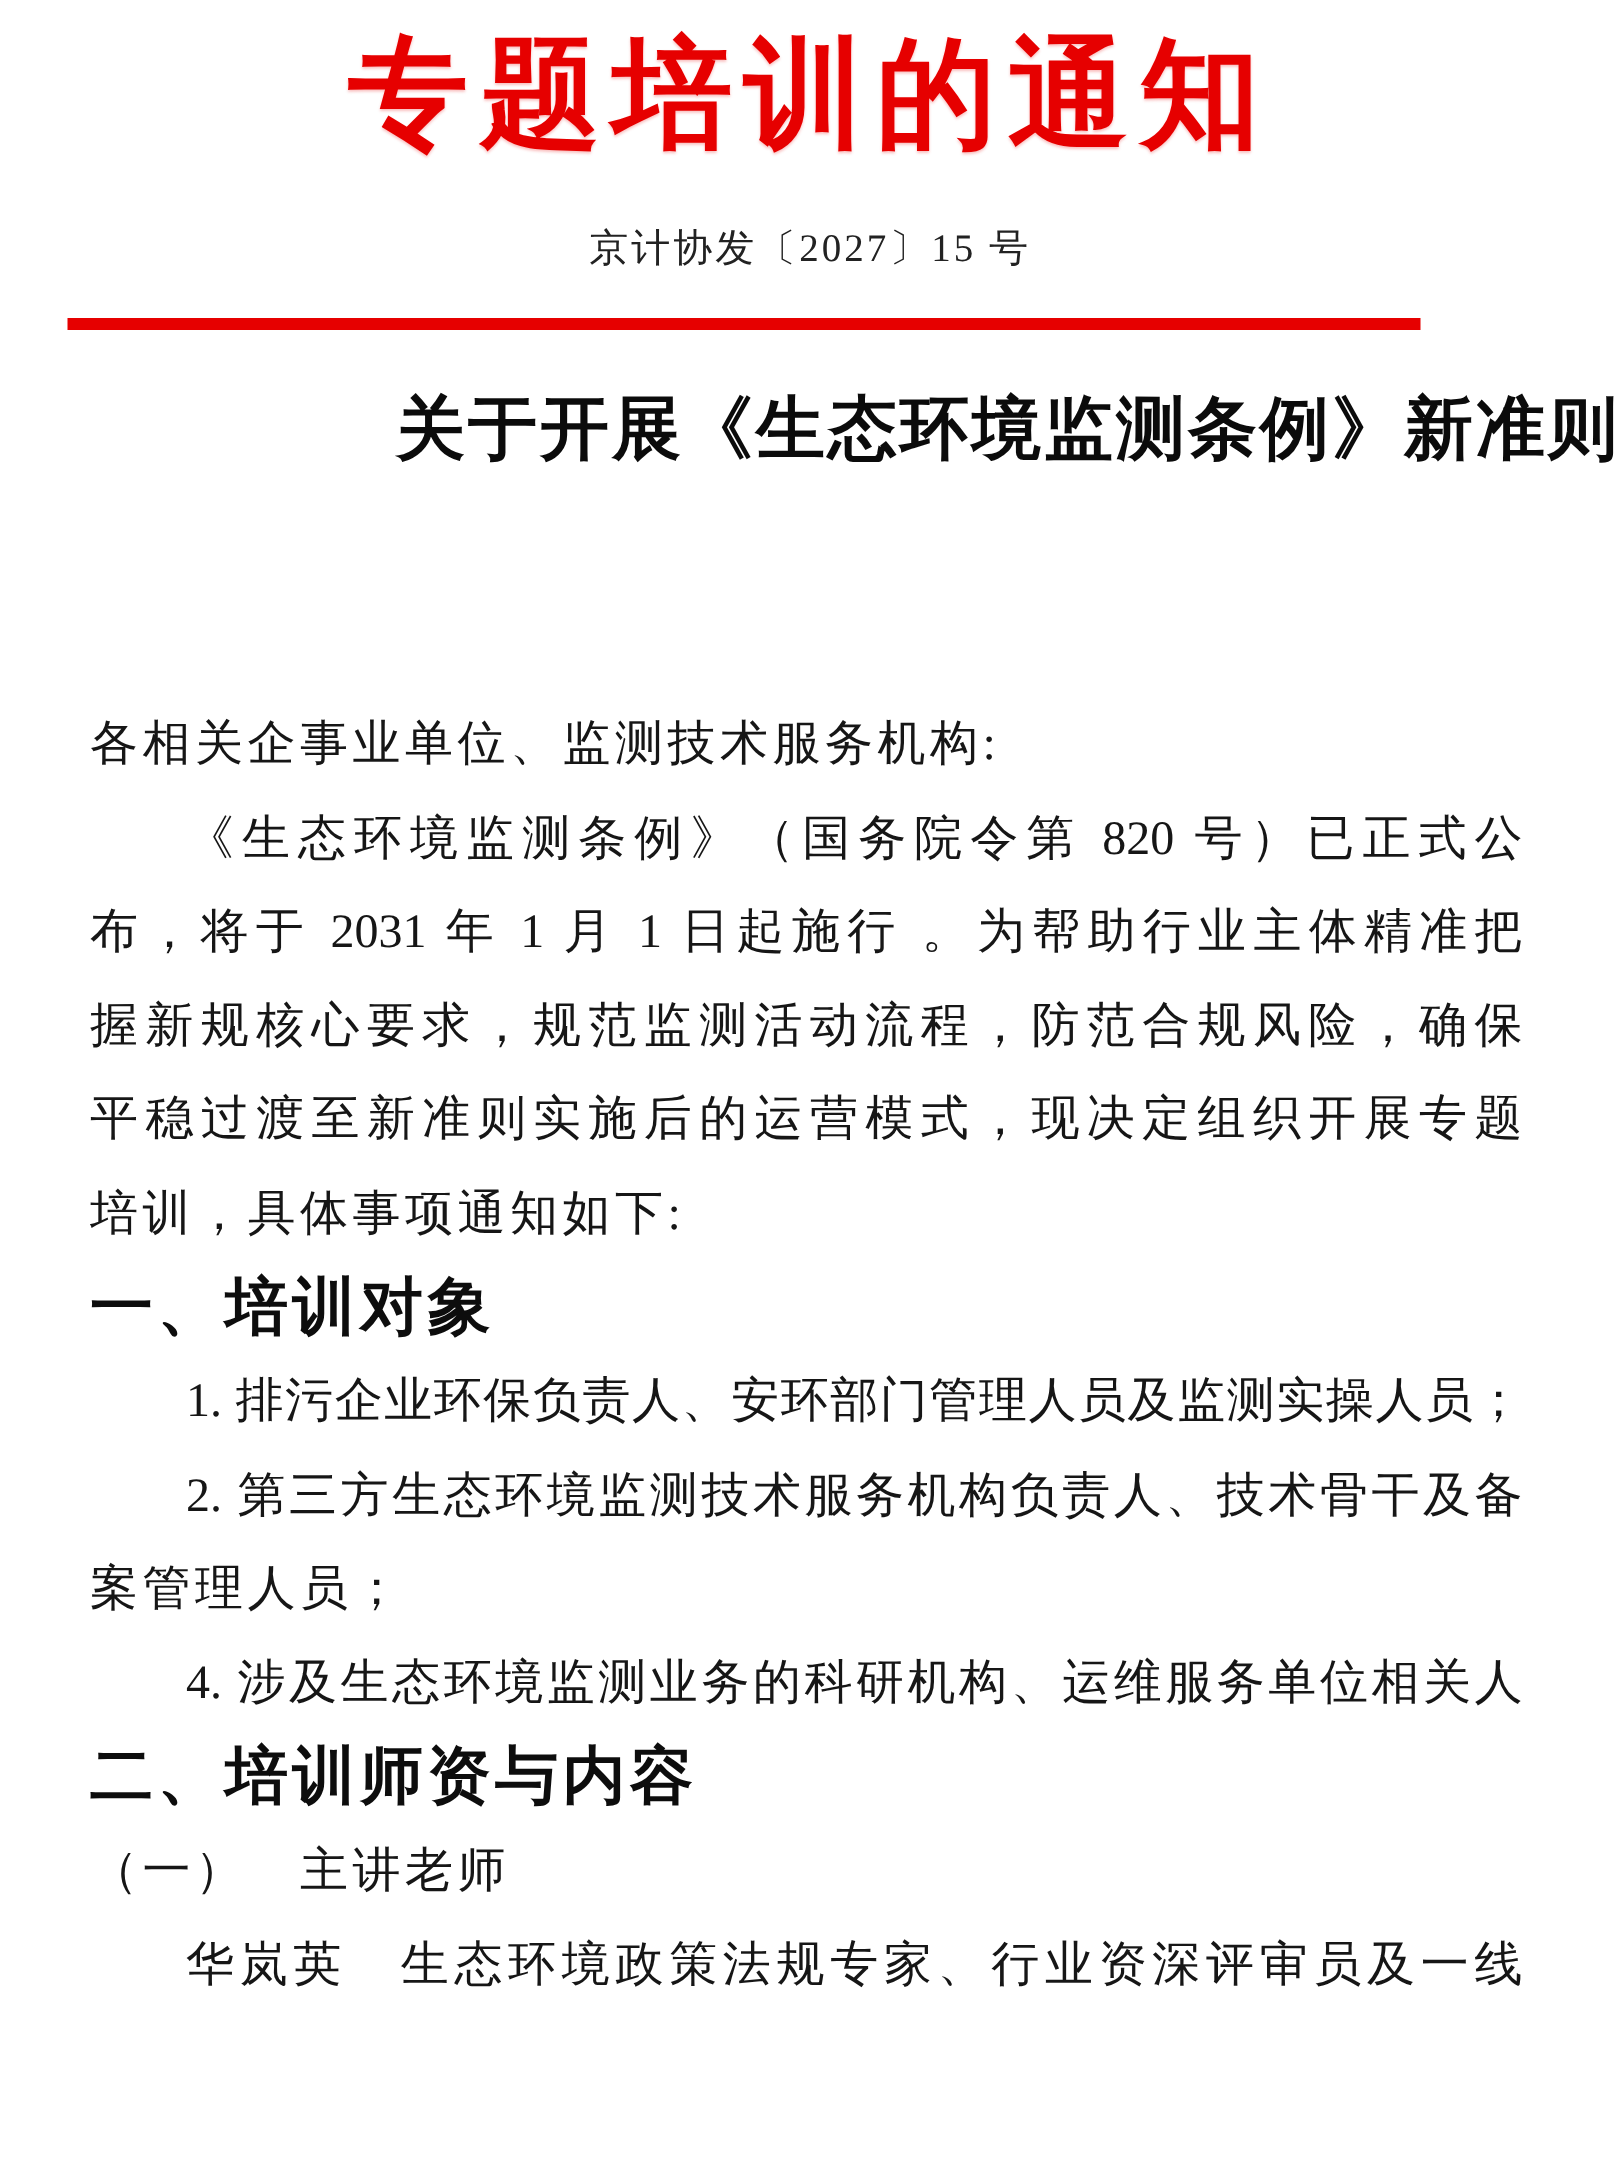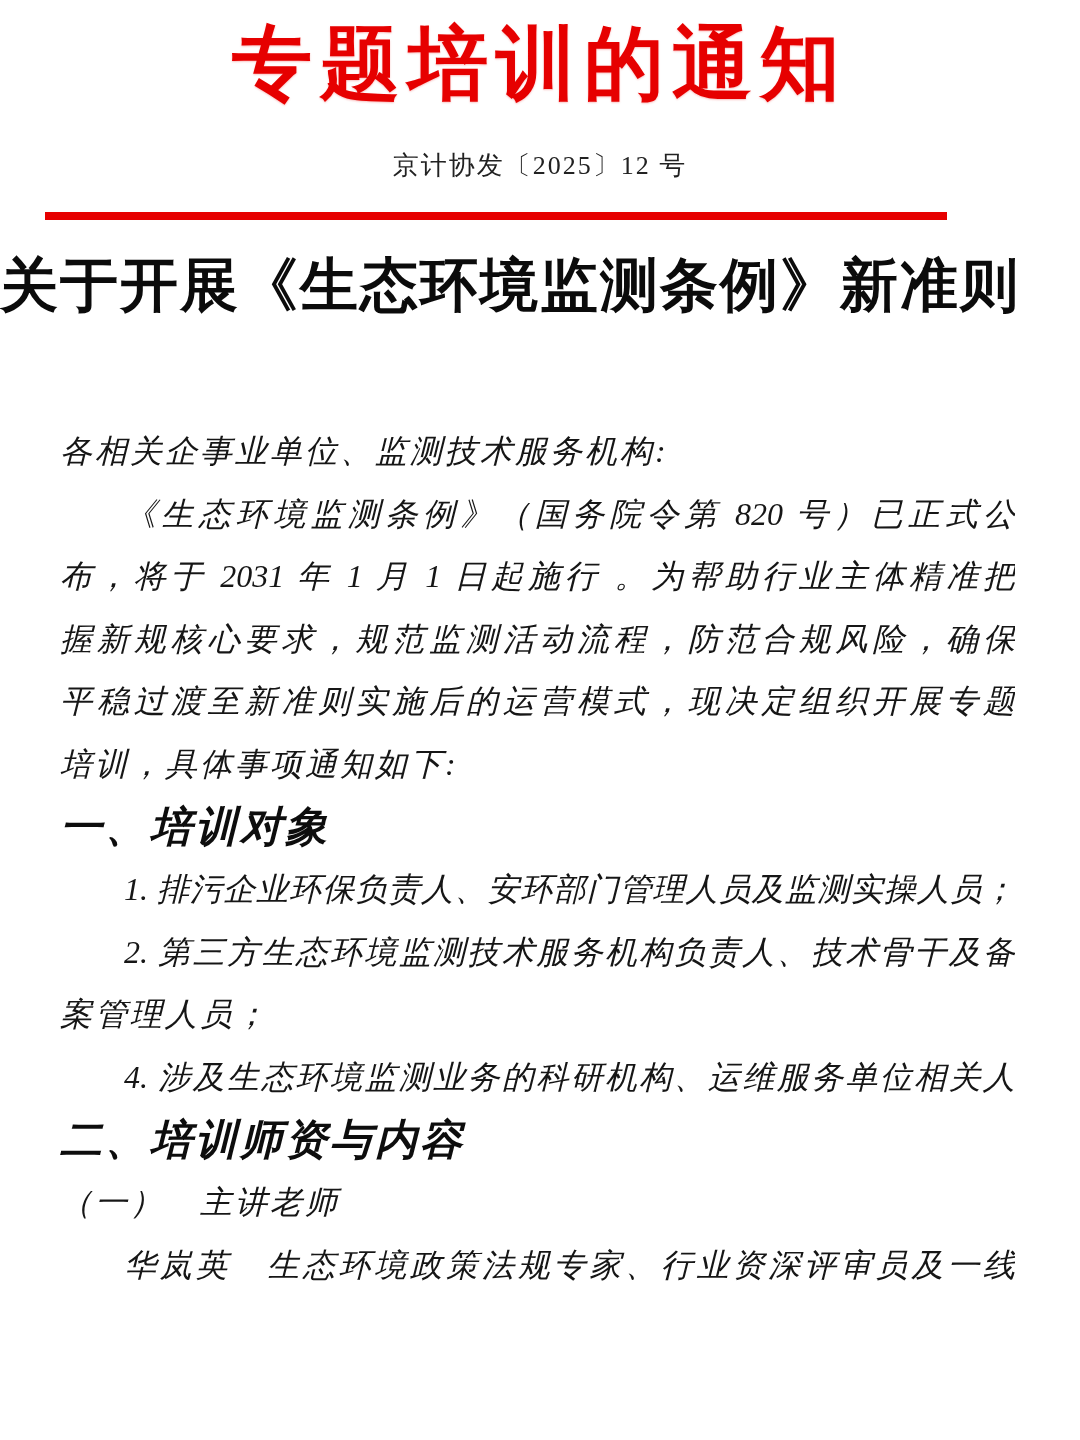--- a/index.html
+++ b/index.html
@@ -47,36 +47,35 @@
     left: 45px;
     width: 902px;
     height: 8px;
     background: var(--accent-red, #e60000);
   }
   .doc-title {
     position: absolute;
     top: 253px;
     left: 0;
     width: 100%;
-    text-align: left;
-    font-size: 58px;
+    text-align: right;
+    font-size: 46px;
     line-height: 66px;
     font-weight: 700;
     letter-spacing: 2px;
     color: #0b0b0b;
   }
   
   .body-block {
     position: absolute;
-    top: 420px;
+    top: 464px;
     left: 60px;
     width: 955px;
     font-size: 32px;
     color: #161616;
-    font-style: italic;
   }
   .ln {
     height: 62.6px;
     line-height: 62.6px;
     letter-spacing: 3px;
     overflow: hidden;
   }
   .ln.indent { padding-left: 64px; }
   .ln.justify {
     letter-spacing: 0;
@@ -91,21 +90,21 @@
     color: #0d0d0d;
   }
 </style>
 </head>
 <body>
 
 <div class="page">
 
   <div class="org-title">专题培训的通知</div>
 
-  <div class="doc-number">京计协发〔2025〕12 号</div>
+  <div class="doc-number">京计协发〔2027〕15 号</div>
 
   <div class="red-rule"></div>
 
   <div class="doc-title">
     <div>关于开展《生态环境监测条例》新准则</div>
   </div>
 
   <div class="body-block">
     <div class="ln">各相关企事业单位、监测技术服务机构:</div>
     <div class="ln indent justify">《生态环境监测条例》（国务院令第 820 号）已正式公</div>

